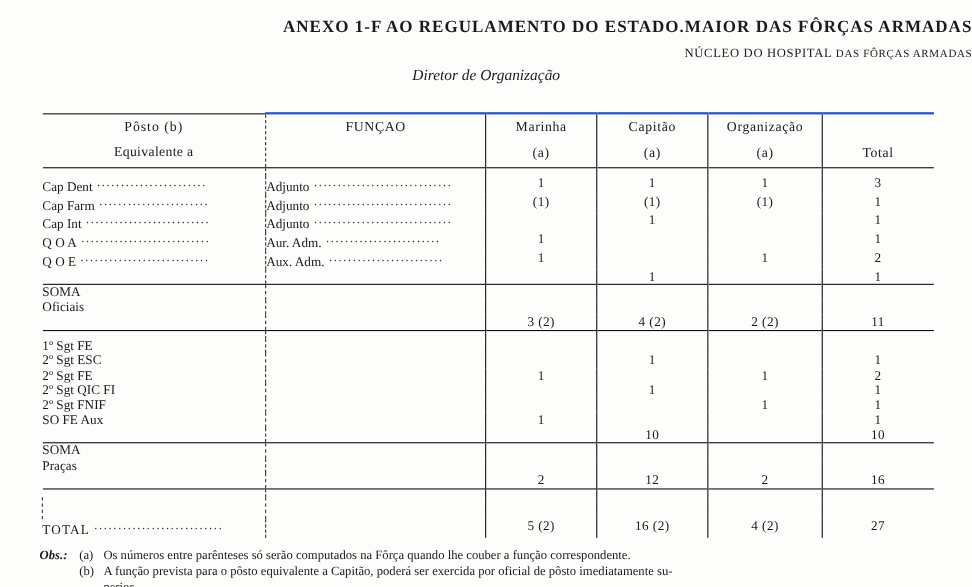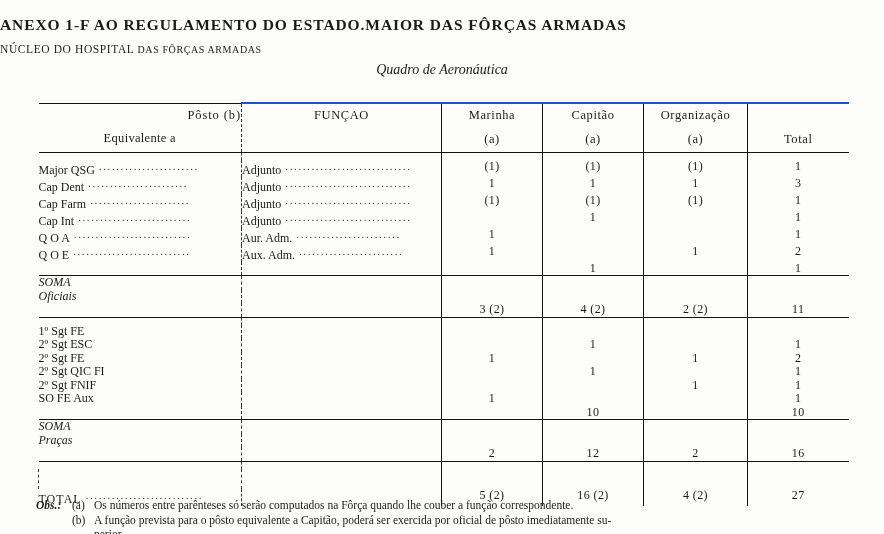--- a/index.html
+++ b/index.html
@@ -19,30 +19,30 @@
     position: relative;
     width: 884px;
     height: 534px;
     box-sizing: border-box;
     padding: 0;
     background: #fdfdfb;
   }
 
   
   .doc-title {
-    text-align: left;
+    text-align: right;
     font-size: 15.5px;
     letter-spacing: 0.9px;
     font-weight: bold;
     margin-top: 16px;
     font-variant: small-caps;
     text-transform: uppercase;
   }
   .doc-subtitle {
-    text-align: left;
+    text-align: right;
     font-size: 11.5px;
     letter-spacing: 0.6px;
     margin-top: 9px;
     text-transform: uppercase;
   }
   .doc-subtitle .small {
     font-size: 10px;
   }
   .doc-subsubtitle {
     text-align: center;
@@ -77,21 +77,21 @@
 
   .hdr-cell {
     text-align: center;
     font-size: 12.5px;
     letter-spacing: 0.6px;
     padding: 9px 4px 9px 4px;
     line-height: 1.9;
   }
   .hdr-cell .l1 { display:block; }
   .hdr-cell .l2 { display:block; }
-  .hdr-posto .l1 { letter-spacing: 0.9px; text-align: right; }
+  .hdr-posto .l1 { letter-spacing: 0.9px; }
   .hdr-posto .l2 { letter-spacing: 0.3px; }
 
   .body-row td {
     height: 13.5px;
     line-height: 13.5px;
     font-size: 12px;
   }
   .c-posto {
     padding-left: 8px;
     white-space: nowrap;
@@ -113,21 +113,20 @@
     font-size: 11px;
     color: #2c2c2c;
     overflow: hidden;
     white-space: nowrap;
     vertical-align: baseline;
   }
   .soma-label {
     padding-left: 8px;
     font-size: 12px;
     line-height: 13.5px;
-    font-style: italic;
   }
   .total-label {
     padding-left: 8px;
     font-size: 13px;
     letter-spacing: 1px;
   }
   .spacer-row td { height: 7px; }
 
   
   .notes {
@@ -158,21 +157,21 @@
 </head>
 <body>
 
 <div class="page">
 
   <div class="doc-title">ANEXO 1-F AO REGULAMENTO DO ESTADO.MAIOR DAS FÔRÇAS ARMADAS</div>
   <div class="doc-subtitle">
     <span>NÚCLEO DO HOSPITAL</span>
     <span class="small">DAS FÔRÇAS ARMADAS</span>
   </div>
-  <div class="doc-subsubtitle">Quadro de Aeronáutica</div>
+  <div class="doc-subsubtitle">Diretor de Organização</div>
 
   <div class="table-wrap">
     <table class="main">
       <colgroup>
         <col style="width:203px">
         <col style="width:200px">
         <col style="width:101px">
         <col style="width:101px">
         <col style="width:104px">
         <col style="width:101px">
@@ -211,28 +210,20 @@
 
         <tr class="spacer-row">
           <td class="rule-thin"></td>
           <td class="rule-thin vline-dash"></td>
           <td class="rule-thin vline-left"></td>
           <td class="rule-thin vline-left"></td>
           <td class="rule-thin vline-left"></td>
           <td class="rule-thin vline-left"></td>
         </tr>
 
-        <tr class="body-row">
-          <td class="c-posto"><span>Major QSG</span><span class="leader">.......................</span></td>
-          <td class="c-funcao vline-dash"><span>Adjunto</span><span class="leader">.............................</span></td>
-          <td class="num vline-left">(1)</td>
-          <td class="num vline-left">(1)</td>
-          <td class="num vline-left">(1)</td>
-          <td class="num vline-left">1</td>
-        </tr>
         <tr class="body-row">
           <td class="c-posto"><span>Cap Dent</span><span class="leader">.......................</span></td>
           <td class="c-funcao vline-dash"><span>Adjunto</span><span class="leader">.............................</span></td>
           <td class="num vline-left">1</td>
           <td class="num vline-left">1</td>
           <td class="num vline-left">1</td>
           <td class="num vline-left">3</td>
         </tr>
         <tr class="body-row">
           <td class="c-posto"><span>Cap Farm</span><span class="leader">.......................</span></td>

